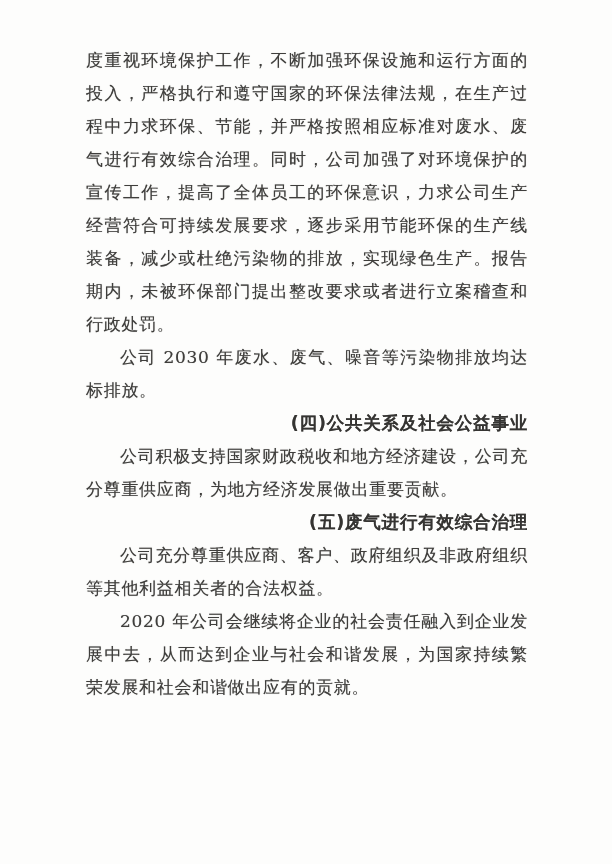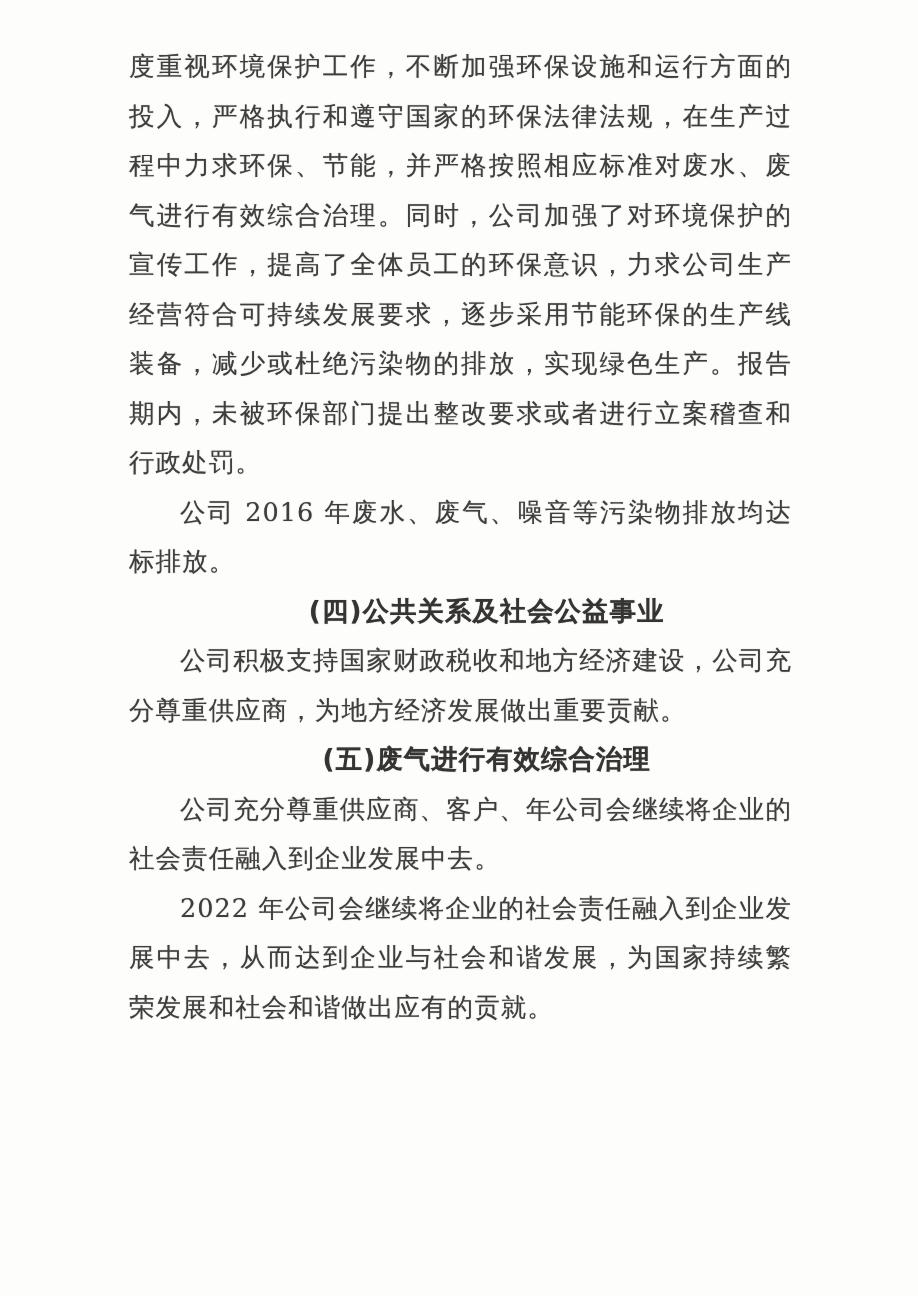--- a/index.html
+++ b/index.html
@@ -6,21 +6,21 @@
     margin: 0;
     padding: 0;
     background: #ffffff;
   }
   .page {
     position: relative;
     width: 612px;
     height: 864px;
     box-sizing: border-box;
     background: #fdfdfc;
-    padding: 29px 84px 0 86px;
+    padding: 44px 84px 0 86px;
     overflow: hidden;
   }
   .doc {
     font-family: "DejaVu Serif", "Liberation Serif", serif;
     font-size: 17px;
     line-height: 33px;
     letter-spacing: 0.7px;
     color: #3f3e3c;
     text-align: justify;
     text-justify: inter-character;
@@ -36,38 +36,38 @@
   }
   h3.heading {
     margin: 0;
     font-family: "DejaVu Sans", "Liberation Sans", sans-serif;
     font-weight: bold;
     font-size: 17.5px;
     line-height: 33px;
     letter-spacing: 0.8px;
     color: #353432;
     text-indent: 2em;
-    text-align: center;
+    text-align: right;
     text-shadow: 0 0 0.6px rgba(53, 52, 50, 0.6);
   }
 </style>
 </head>
 <body>
 
 <div class="page">
   <div class="doc">
 
     <p class="para no-indent">度重视环境保护工作，不断加强环保设施和运行方面的投入，严格执行和遵守国家的环保法律法规，在生产过程中力求环保、节能，并严格按照相应标准对废水、废气进行有效综合治理。同时，公司加强了对环境保护的宣传工作，提高了全体员工的环保意识，力求公司生产经营符合可持续发展要求，逐步采用节能环保的生产线装备，减少或杜绝污染物的排放，实现绿色生产。报告期内，未被环保部门提出整改要求或者进行立案稽查和行政处罚。</p>
 
-    <p class="para">公司 2016 年废水、废气、噪音等污染物排放均达标排放。</p>
+    <p class="para">公司 2030 年废水、废气、噪音等污染物排放均达标排放。</p>
 
     <h3 class="heading">(四)公共关系及社会公益事业</h3>
 
     <p class="para">公司积极支持国家财政税收和地方经济建设，公司充分尊重供应商，为地方经济发展做出重要贡献。</p>
 
     <h3 class="heading">(五)废气进行有效综合治理</h3>
 
-    <p class="para">公司充分尊重供应商、客户、年公司会继续将企业的社会责任融入到企业发展中去。</p>
+    <p class="para">公司充分尊重供应商、客户、政府组织及非政府组织等其他利益相关者的合法权益。</p>
 
-    <p class="para">2022 年公司会继续将企业的社会责任融入到企业发展中去，从而达到企业与社会和谐发展，为国家持续繁荣发展和社会和谐做出应有的贡就。</p>
+    <p class="para">2020 年公司会继续将企业的社会责任融入到企业发展中去，从而达到企业与社会和谐发展，为国家持续繁荣发展和社会和谐做出应有的贡就。</p>
 
   </div>
 </div>
 
 </body></html>

